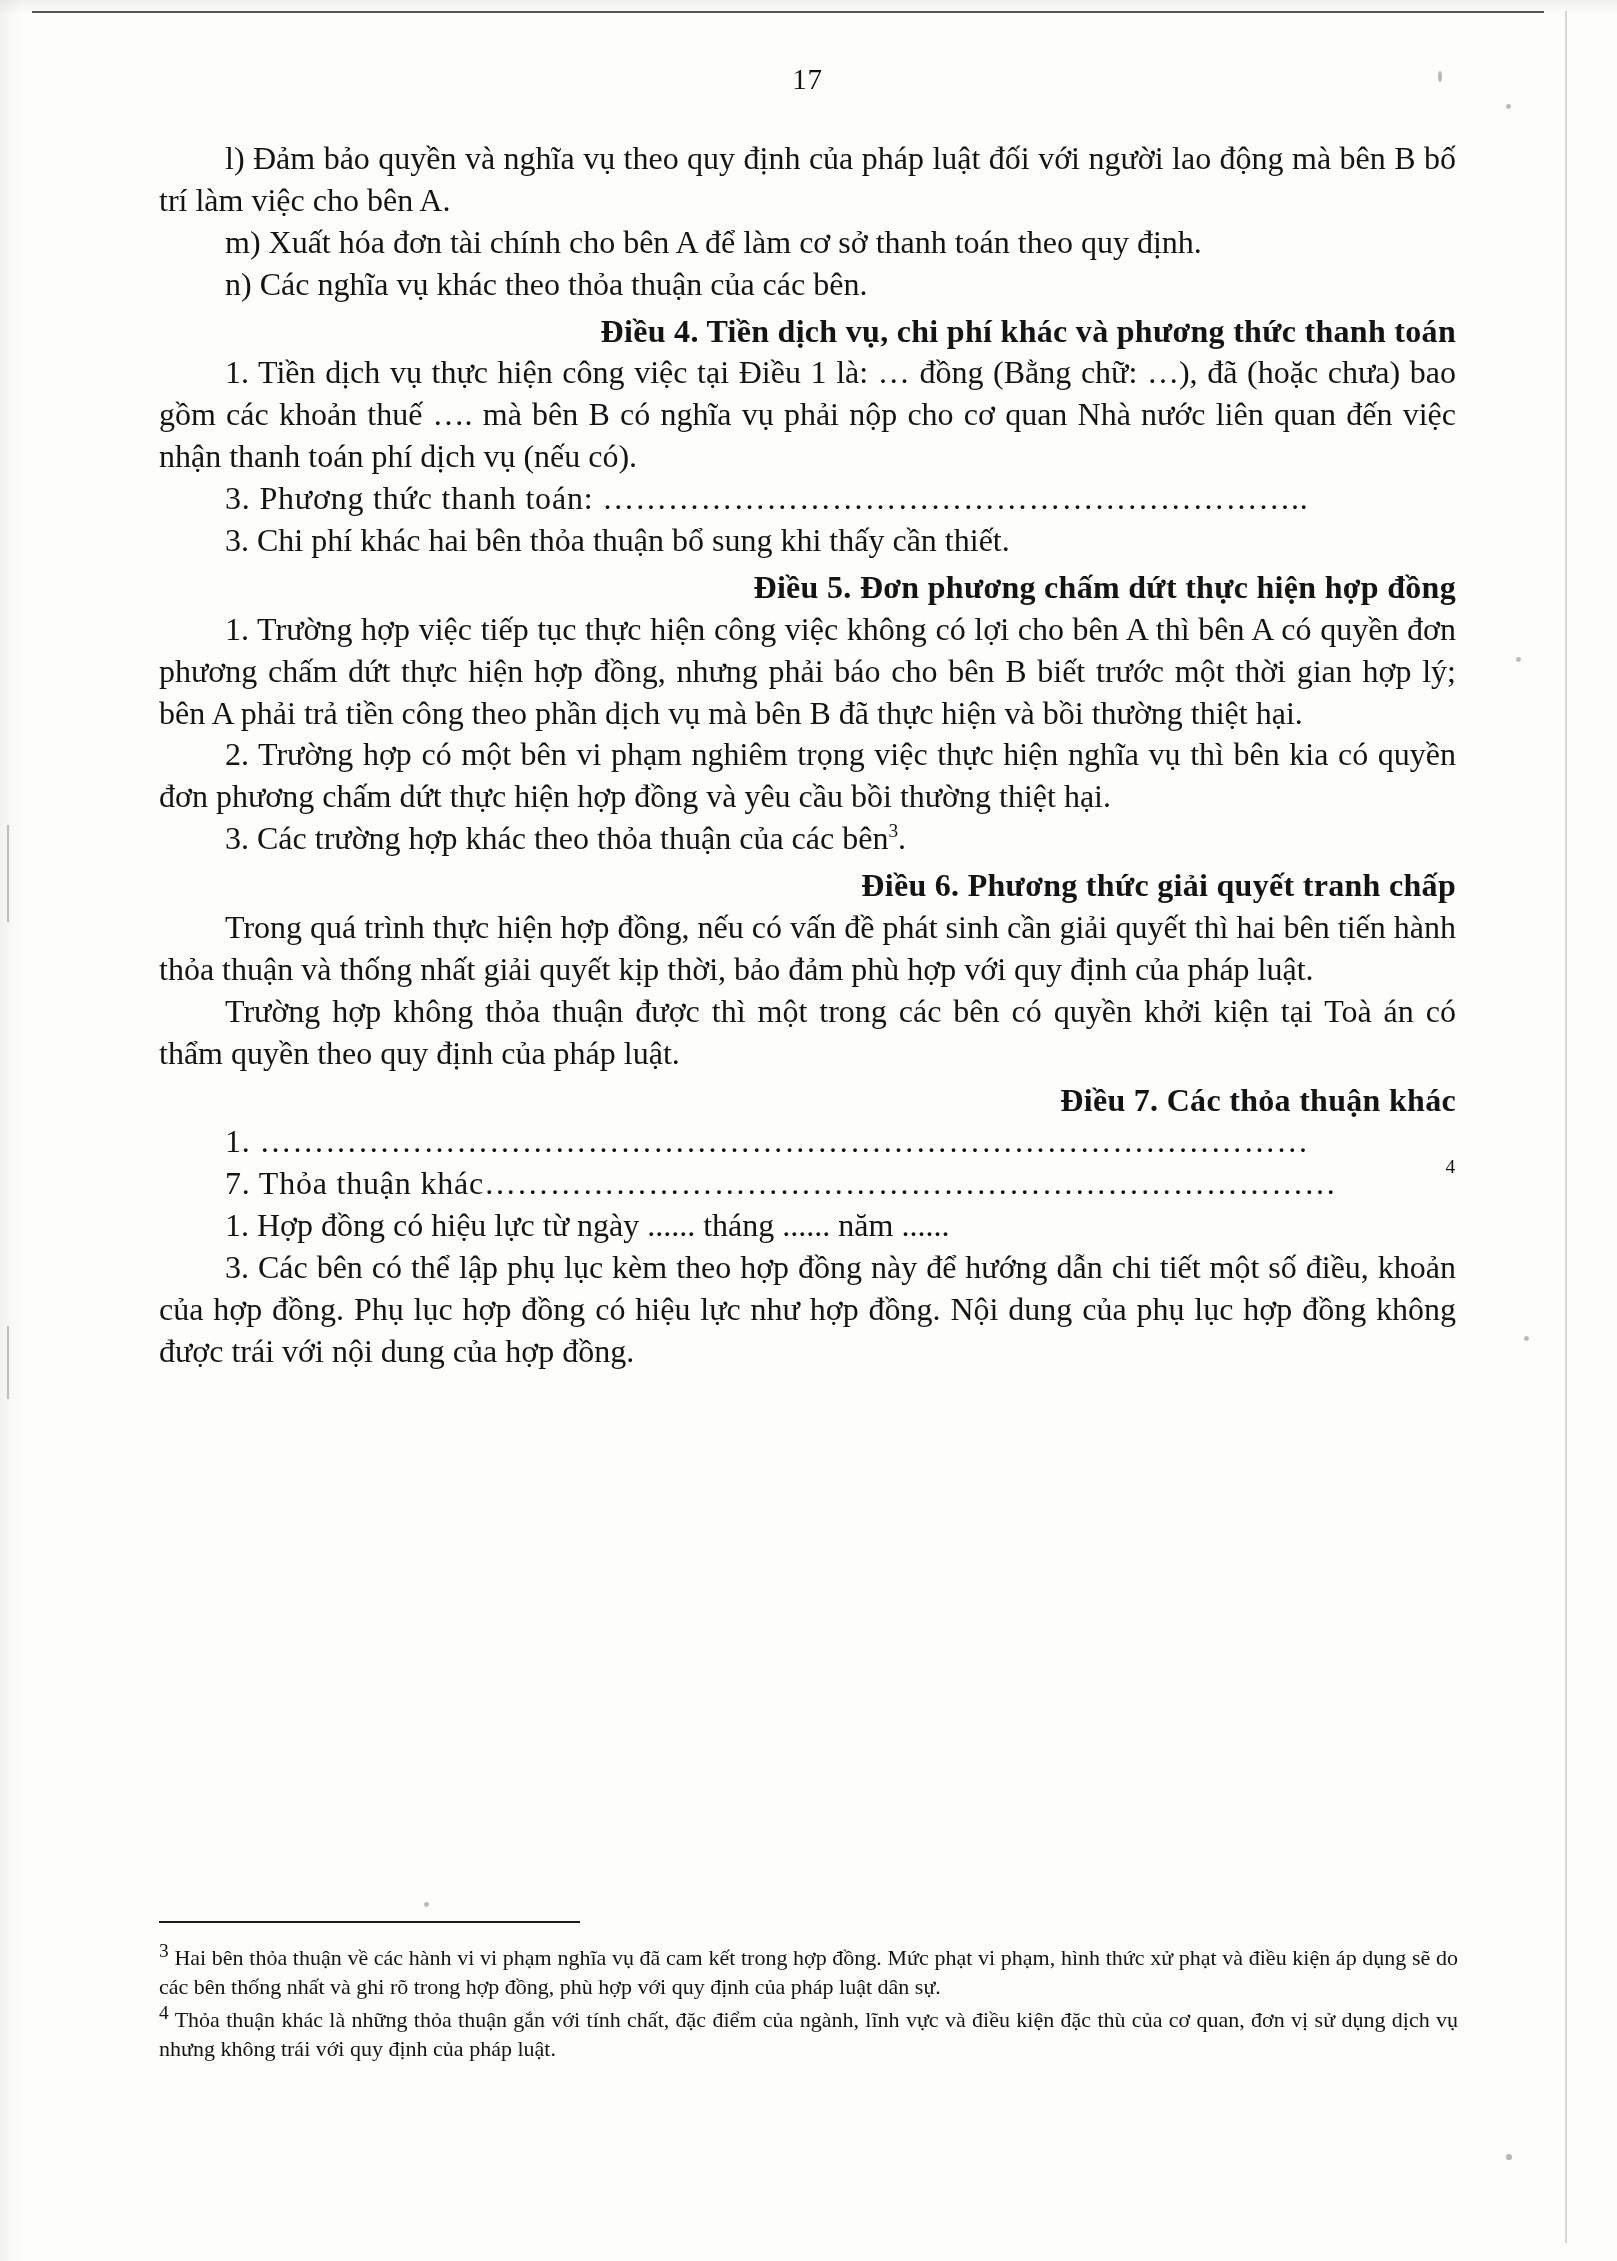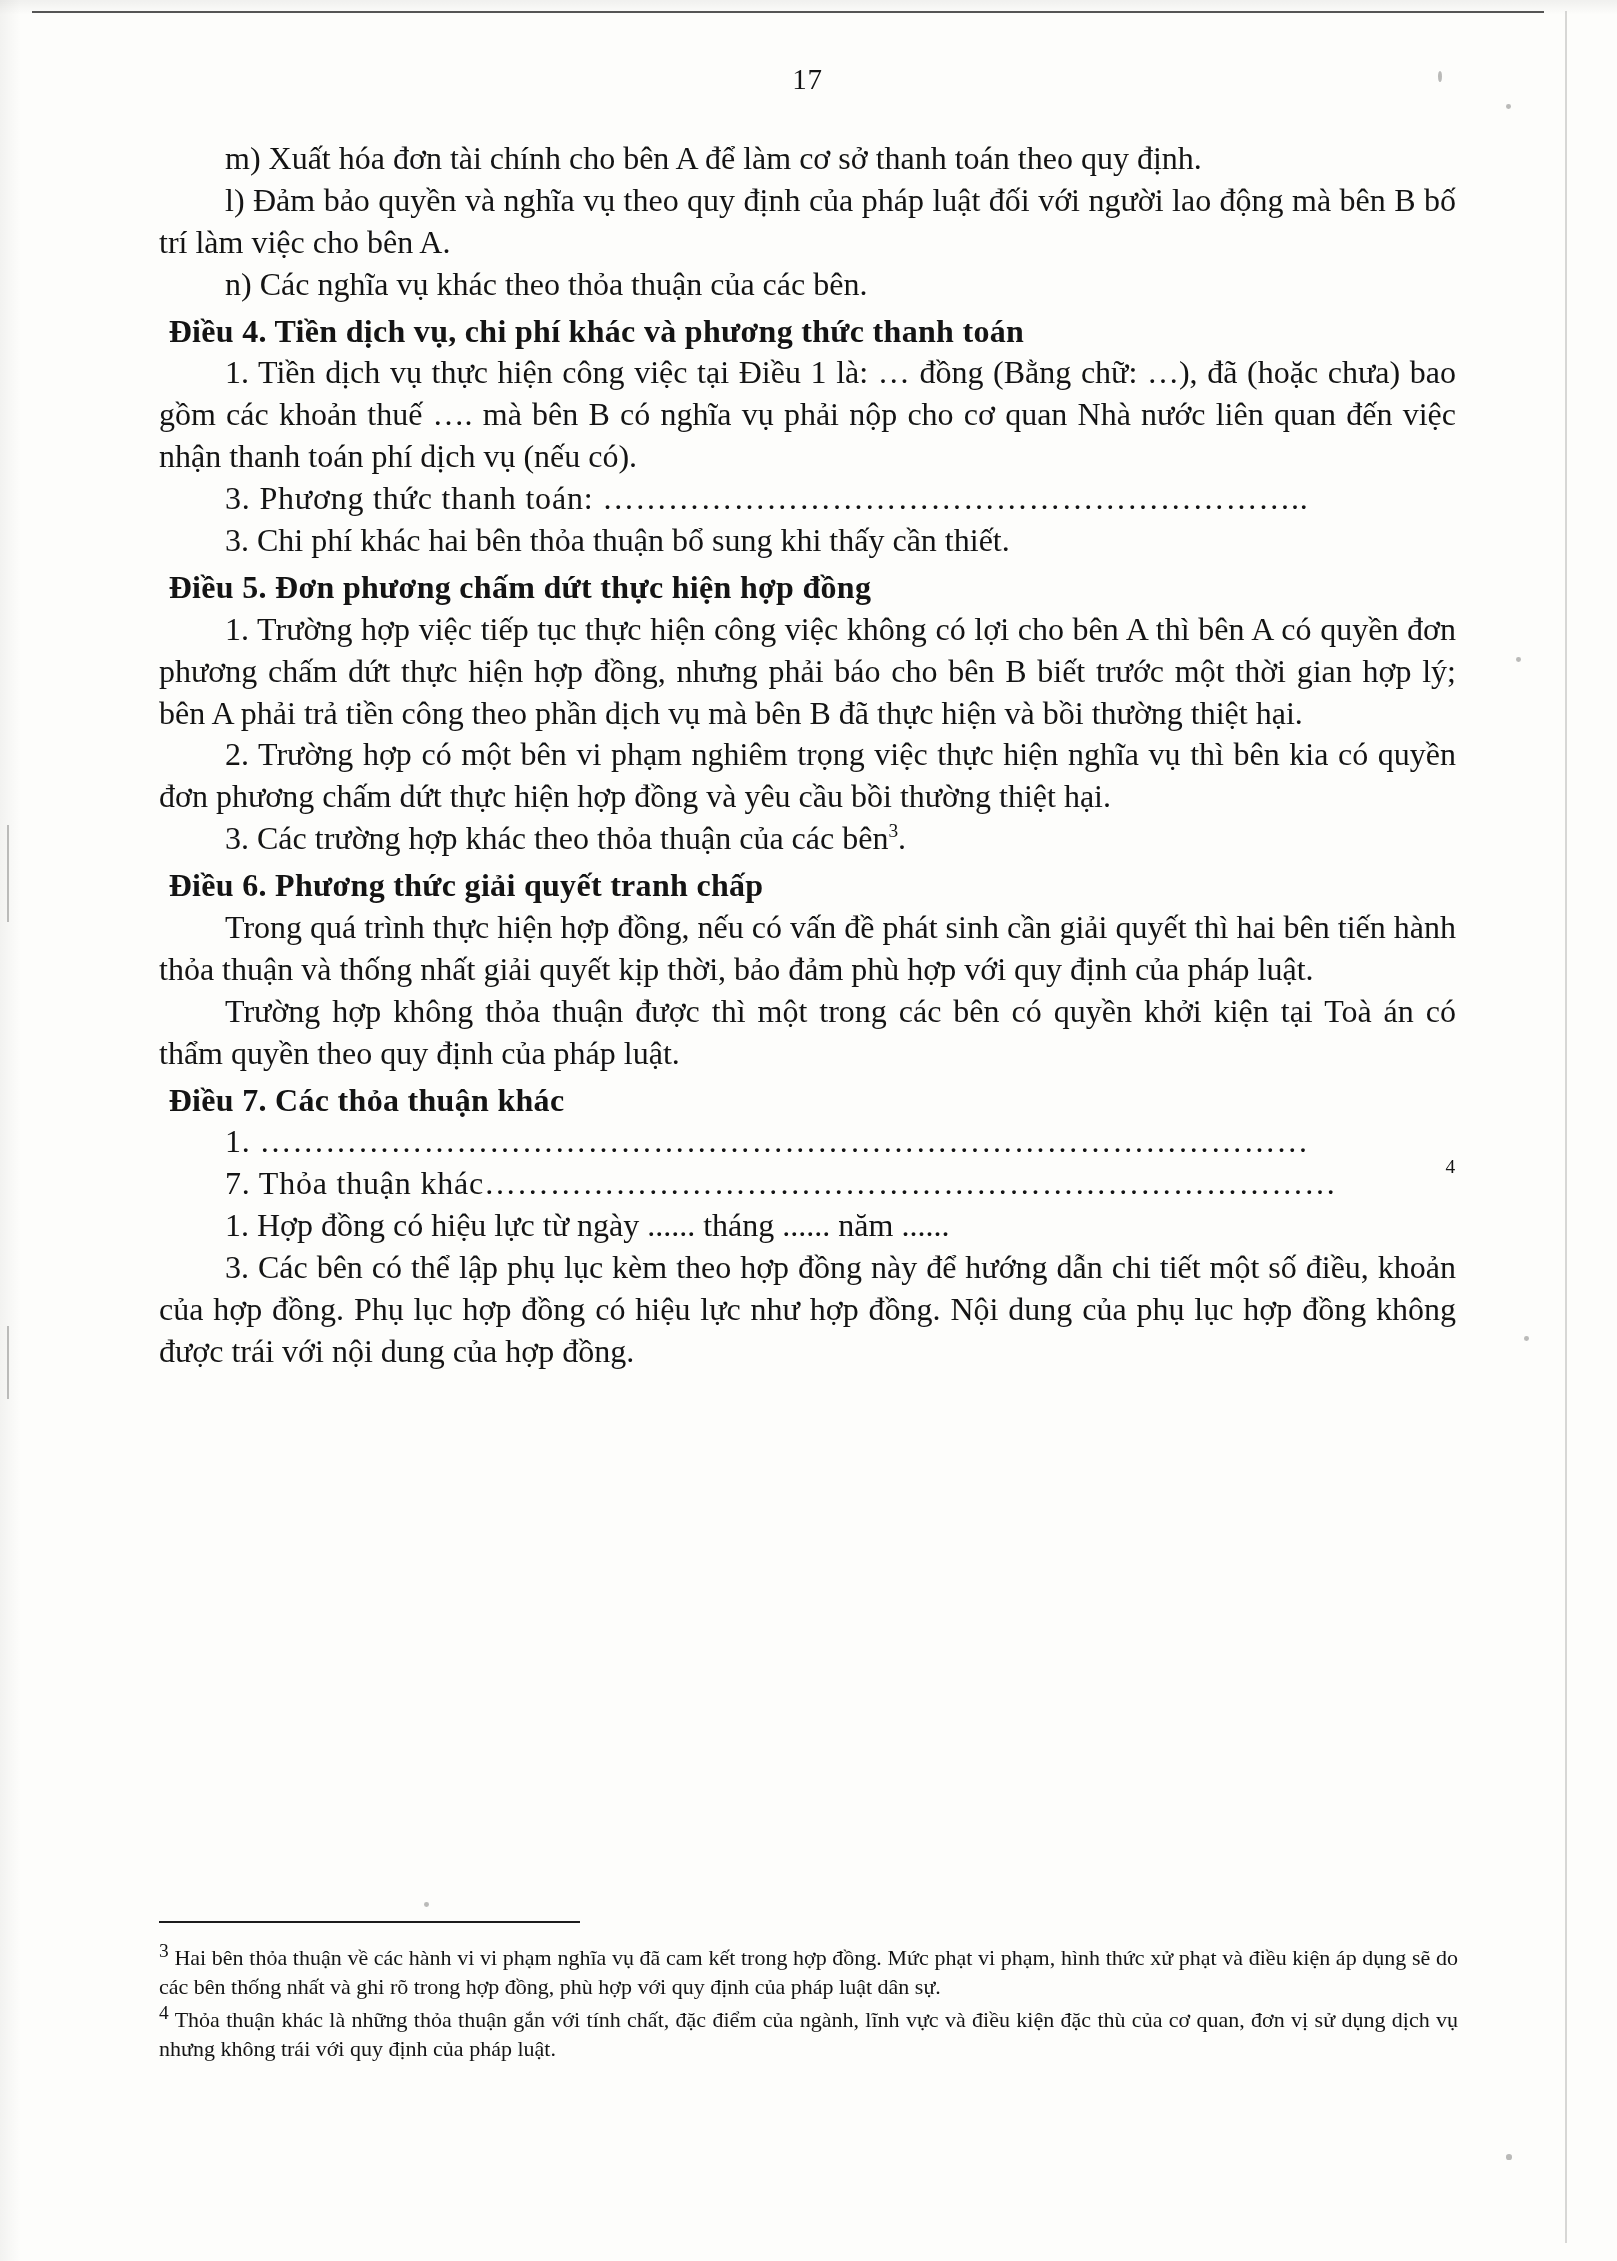--- a/index.html
+++ b/index.html
@@ -69,21 +69,21 @@
     line-height: 1.31;
     text-align: justify;
     text-justify: inter-word;
   }
   p.indent {
     text-indent: 66px;
   }
   p.heading {
     font-weight: bold;
     text-indent: 9.7px;
-    text-align: left;
+    text-align: right;
     letter-spacing: 0.3px;
     margin-top: 4.9px;
   }
   .dots {
     letter-spacing: 0.8px;
   }
   sup {
     font-size: 19.4px;
     vertical-align: super;
     line-height: 0;
@@ -134,22 +134,22 @@
   <span class="speck" style="top:104px;left:1506px;width:4.9px;height:4.9px;"></span>
   <span class="speck" style="top:657px;left:1516px;width:4.9px;height:4.9px;"></span>
   <span class="speck" style="top:1336px;left:1524px;width:4.9px;height:4.9px;"></span>
   <span class="speck" style="top:1902px;left:424px;width:4.9px;height:4.9px;"></span>
   <span class="speck" style="top:2154px;left:1506px;width:5.7px;height:5.7px;"></span>
 
   <div class="content">
 
     <div class="page-number">17</div>
 
+    <p class="indent">l) Đảm bảo quyền và nghĩa vụ theo quy định của pháp luật đối với người lao động mà bên B bố trí làm việc cho bên A.</p>
     <p class="indent">m) Xuất hóa đơn tài chính cho bên A để làm cơ sở thanh toán theo quy định.</p>
-    <p class="indent">l) Đảm bảo quyền và nghĩa vụ theo quy định của pháp luật đối với người lao động mà bên B bố trí làm việc cho bên A.</p>
     <p class="indent">n) Các nghĩa vụ khác theo thỏa thuận của các bên.</p>
 
     <p class="heading">Điều 4. Tiền dịch vụ, chi phí khác và phương thức thanh toán</p>
     <p class="indent">1. Tiền dịch vụ thực hiện công việc tại Điều 1 là: … đồng (Bằng chữ: …), đã (hoặc chưa) bao gồm các khoản thuế …. mà bên B có nghĩa vụ phải nộp cho cơ quan Nhà nước liên quan đến việc nhận thanh toán phí dịch vụ (nếu có).</p>
     <p class="indent dots">3. Phương thức thanh toán: ………………………………………………………..</p>
     <p class="indent">3. Chi phí khác hai bên thỏa thuận bổ sung khi thấy cần thiết.</p>
 
     <p class="heading">Điều 5. Đơn phương chấm dứt thực hiện hợp đồng</p>
     <p class="indent">1. Trường hợp việc tiếp tục thực hiện công việc không có lợi cho bên A thì bên A có quyền đơn phương chấm dứt thực hiện hợp đồng, nhưng phải báo cho bên B biết trước một thời gian hợp lý; bên A phải trả tiền công theo phần dịch vụ mà bên B đã thực hiện và bồi thường thiệt hại.</p>
     <p class="indent">2. Trường hợp có một bên vi phạm nghiêm trọng việc thực hiện nghĩa vụ thì bên kia có quyền đơn phương chấm dứt thực hiện hợp đồng và yêu cầu bồi thường thiệt hại.</p>

